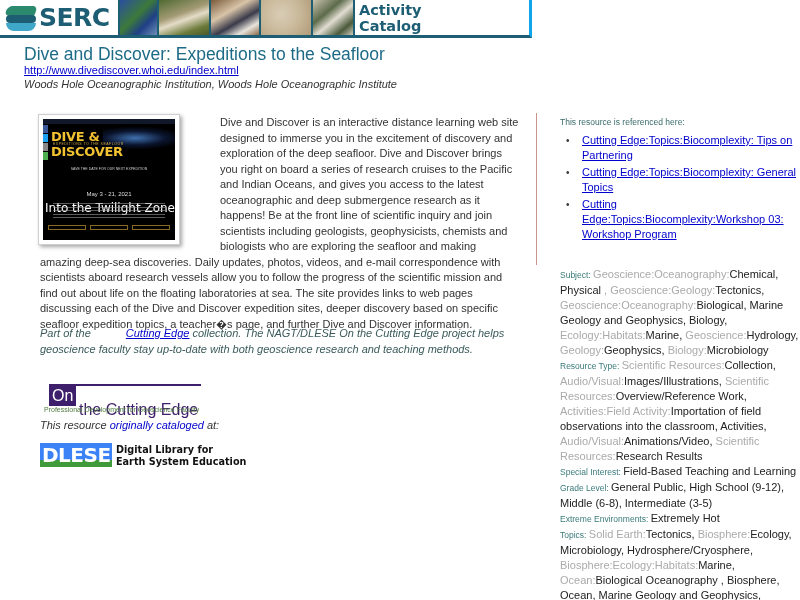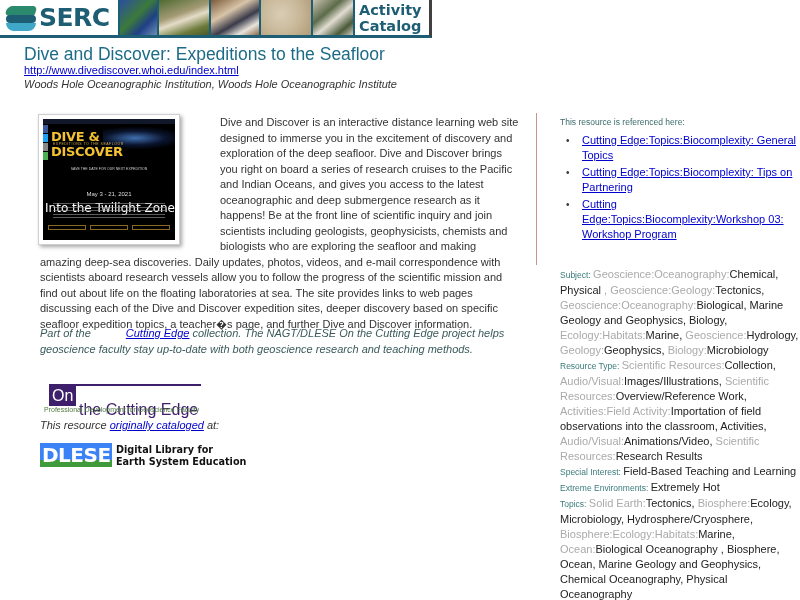--- a/index.html
+++ b/index.html
@@ -1,20 +1,20 @@
 <!DOCTYPE html>
 <html><head>
 <meta charset="utf-8">
 <style>
   * { box-sizing: border-box; margin: 0; padding: 0; }
   html, body { width: 800px; height: 600px; overflow: hidden; background: #ffffff; }
   body { font-family: "Liberation Sans", sans-serif; color: #333333; position: relative; }
 
   
-  .banner { position: absolute; left: 0; top: 0; width: 432px; height: 38px; background: #ffffff; border-bottom: 3px solid #1d5e74; border-right: 3px solid #404040; display: flex; }
+  .banner { position: absolute; left: 0; top: 0; width: 532px; height: 38px; background: #ffffff; border-bottom: 3px solid #1d5e74; border-right: 3px solid #0ea5e9; display: flex; }
   .serc-logo { width: 118px; height: 35px; display: flex; align-items: center; padding-left: 6px; background: #fff; }
   .serc-mark { width: 30px; height: 28px; position: relative; margin-right: 3px; }
   .serc-mark .arc { position: absolute; left: 0; width: 30px; border-radius: 50%; }
   .serc-mark .a1 { top: 2px; height: 10px; background: #2b8a6d; transform: skewX(-20deg); border-radius: 14px 14px 4px 14px; }
   .serc-mark .a2 { top: 11px; height: 8px; background: #1d5e74; border-radius: 10px; }
   .serc-mark .a3 { top: 19px; height: 8px; background: #3fa7c8; border-radius: 0 0 14px 14px; }
   .serc-text { font-family: "DejaVu Sans", sans-serif; font-weight: bold; font-size: 25px; color: #1d5e74; letter-spacing: -0.5px; }
   .banner-photo { height: 35px; border-left: 2px solid #1d5e74; }
   .p1 { width: 39px; background: linear-gradient(135deg, #2b4fa0 0%, #3b7a3a 45%, #1f3f86 70%, #6e8fb7 100%); }
   .p2 { width: 52px; background: linear-gradient(160deg, #4e6a32 0%, #a39a74 40%, #e5dcc8 55%, #6c7a3a 80%, #4a5a2a 100%); }
@@ -51,21 +51,21 @@
   .part-of a { color: #0000cc; text-decoration: underline; margin-left: 32px; }
 
   
   .ce-logo { position: absolute; left: 44px; top: 384px; width: 166px; }
   .ce-top-line { position: absolute; left: 5px; top: 0; width: 152px; height: 2px; background: #3e1f6b; }
   .ce-on { position: absolute; left: 5px; top: 2px; height: 20px; padding: 0 3px; background: #3e1f6b; color: #fff; font-size: 16px; line-height: 20px; }
   .ce-rest { position: absolute; left: 35px; top: 16px; font-size: 16px; line-height: 20px; color: #3e1f6b; }
   .ce-sub { position: absolute; left: 0; top: 22px; font-size: 7px; color: #4e7a3e; white-space: nowrap; }
 
   .orig { position: absolute; left: 40px; top: 419px; font-size: 11px; font-style: italic; color: #333; }
-  .orig a { color: #0000cc; text-decoration: underline; }
+  .orig a { color: #0000cc; }
 
   
   .dlese { position: absolute; left: 40px; top: 443px; height: 24px; display: flex; align-items: center; }
   .dlese-box { width: 72px; height: 24px; position: relative; overflow: hidden; background: #3b82f6; }
   .dlese-box .green { position: absolute; left: 0; bottom: 0; width: 100%; height: 7px; background: #3f9a3a; }
   .dlese-box span { position: absolute; left: 2px; top: 0px; font-family: "DejaVu Sans", sans-serif; font-weight: bold; font-size: 20px; color: #fff; letter-spacing: -0.5px; line-height: 24px; }
   .dlese-text { margin-left: 4px; font-family: "DejaVu Sans", sans-serif; font-weight: bold; font-size: 10.5px; line-height: 12px; color: #111; transform: scaleX(0.92); transform-origin: left; }
 
   
   .divider { position: absolute; left: 536px; top: 113px; width: 1px; height: 152px; background: #c8958a; }
@@ -155,34 +155,37 @@
   </div>
   <div class="dlese-text">
     <div>Digital Library for</div>
     <div>Earth System Education</div>
   </div>
 </div>
 
 <div class="divider"></div>
 <div class="ref-heading">This resource is referenced here:</div>
 <ul class="ref-list">
+  <li><a>Cutting Edge:Topics:Biocomplexity: Tips on Partnering</a></li>
   <li><a>Cutting Edge:Topics:Biocomplexity: General Topics</a></li>
-  <li><a>Cutting Edge:Topics:Biocomplexity: Tips on Partnering</a></li>
   <li><a>Cutting Edge:Topics:Biocomplexity:Workshop 03: Workshop Program</a></li>
 </ul>
 
 <div class="meta">
   <div class="row">
     <span class="lbl">Subject</span><span class="lbl">: </span><span class="g">Geoscience:Oceanography:</span><span class="v">Chemical, Physical</span><span class="g"> , Geoscience:Geology:</span><span class="v">Tectonics, </span><span class="g">Geoscience:Oceanography:</span><span class="v">Biological, Marine Geology and Geophysics, Biology, </span><span class="g">Ecology:Habitats:</span><span class="v">Marine, </span><span class="g">Geoscience:</span><span class="v">Hydrology, </span><span class="g">Geology:</span><span class="v">Geophysics, </span><span class="g">Biology:</span><span class="v">Microbiology</span>
   </div>
   <div class="row">
     <span class="lbl">Resource Type</span><span class="lbl">: </span><span class="g">Scientific Resources:</span><span class="v">Collection, </span><span class="g">Audio/Visual:</span><span class="v">Images/Illustrations, </span><span class="g">Scientific Resources:</span><span class="v">Overview/Reference Work, </span><span class="g">Activities:Field Activity:</span><span class="v">Importation of field observations into the classroom, Activities, </span><span class="g">Audio/Visual:</span><span class="v">Animations/Video, </span><span class="g">Scientific Resources:</span><span class="v">Research Results</span>
   </div>
   <div class="row">
     <span class="lbl">Special Interest</span><span class="lbl">: </span><span class="v">Field-Based Teaching and Learning</span>
   </div>
   <div class="row">
+    <span class="lbl">Grade Level</span><span class="lbl">: </span><span class="v">General Public, High School (9-12), Middle (6-8), Intermediate (3-5)</span>
+  </div>
+  <div class="row">
     <span class="lbl">Extreme Environments</span><span class="lbl">: </span><span class="v">Extremely Hot</span>
   </div>
   <div class="row">
     <span class="lbl">Topics</span><span class="lbl">: </span><span class="g">Solid Earth:</span><span class="v">Tectonics, </span><span class="g">Biosphere:</span><span class="v">Ecology, Microbiology, Hydrosphere/Cryosphere, </span><span class="g">Biosphere:Ecology:Habitats:</span><span class="v">Marine, </span><span class="g">Ocean:</span><span class="v">Biological Oceanography , Biosphere, Ocean, Marine Geology and Geophysics, Chemical Oceanography, Physical Oceanography</span>
   </div>
 </div>
 
 </body></html>

